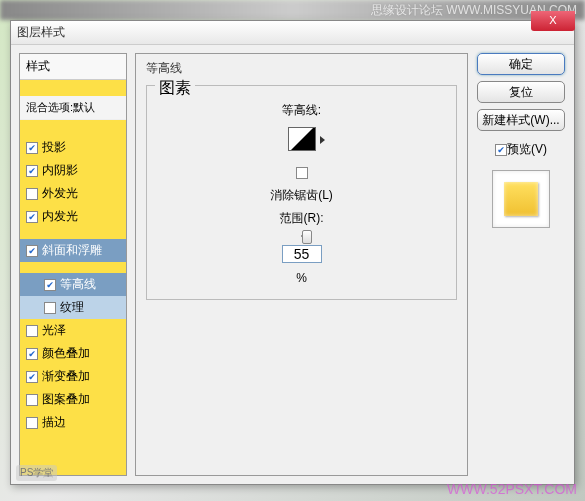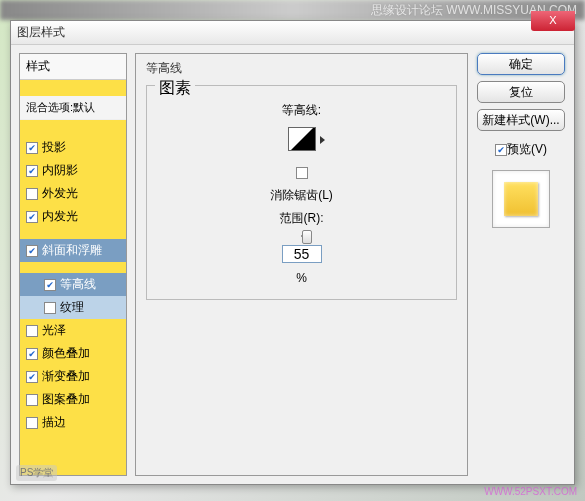--- a/index.html
+++ b/index.html
@@ -28,21 +28,21 @@
 .slider-track { flex: 1; height: 3px; background: #ccc; border: 1px solid #999; position: relative; margin: 0 6px; }
 .slider-thumb { position: absolute; top: -6px; left: 52%; width: 10px; height: 14px; background: linear-gradient(#fff,#ddd); border: 1px solid #888; border-radius: 2px; cursor: pointer; }
 .num-input { width: 40px; height: 18px; border: 1px solid #7a9ec2; text-align: center; font-size: 14px; }
 .right-col { width: 90px; display: flex; flex-direction: column; gap: 6px; align-items: center; }
 .btn { width: 88px; height: 22px; background: linear-gradient(#fff,#e4e4e4); border: 1px solid #888; border-radius: 5px; cursor: pointer; font-size: 12px; }
 .btn.primary { border: 1px solid #4a7abf; box-shadow: 0 0 3px #7ab; }
 .preview-row { display: flex; align-items: center; gap: 0; margin-top: 4px; }
 .preview-box { width: 58px; height: 58px; border: 1px solid #aaa; background: #fff; display: flex; align-items: center; justify-content: center; margin-top: 6px; box-shadow: inset 0 0 4px rgba(0,0,0,0.1); }
 .preview-sq { width: 34px; height: 34px; background: linear-gradient(#ffe060,#f0c030); box-shadow: 1px 1px 2px rgba(0,0,0,0.3), inset 0 0 4px rgba(255,255,255,0.6); }
 .watermark-tr { position: absolute; top: 2px; right: 8px; color: #fff; font-size: 12px; text-shadow: 0 0 2px #888; opacity: 0.7; }
-.watermark-br { position: absolute; bottom: 4px; right: 8px; color: #d4d; font-size: 10px; opacity: 0.6; }
+.watermark-br { position: absolute; bottom: 4px; right: 8px; color: #d4d; font-size: 14px; opacity: 0.6; }
 .watermark-bl { position: absolute; bottom: 20px; left: 16px; color: #777; font-size: 10px; background: rgba(200,200,200,0.5); padding: 1px 4px; border-radius: 3px; }
 .section-label { font-size: 12px; color: #333; margin-bottom: 2px; }
 </style>
 </head>
 <body>
 
 <div class="bg-blur"></div>
 <div class="watermark-tr">思缘设计论坛 WWW.MISSYUAN.COM</div>
 
 <div class="dialog">

